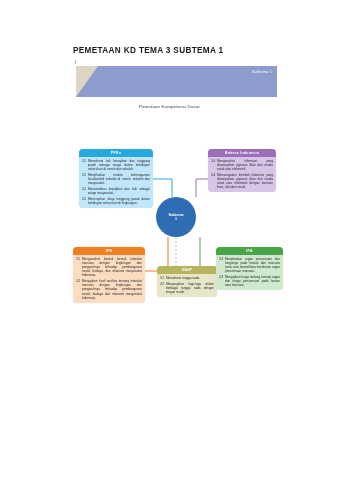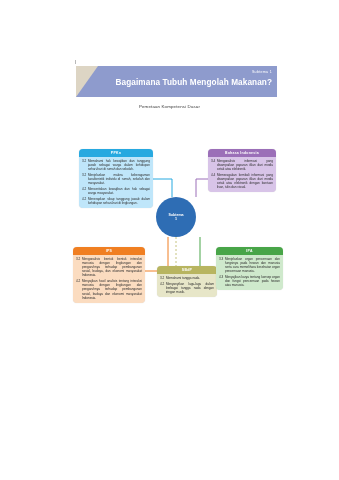--- a/index.html
+++ b/index.html
@@ -78,25 +78,25 @@
     background:#2e6db4;display:flex;flex-direction:column;align-items:center;
     justify-content:center;line-height:1.25;
   }
   .center span{font-size:3.6px;color:#fff;font-weight:bold;}
 </style>
 </head>
 <body>
 
 <div class="page">
 
+  <div class="doc-title">PEMETAAN KD TEMA 3 SUBTEMA 1</div>
   <div class="tick"></div>
 
   <div class="banner">
     <div class="banner-sub">Subtema 1</div>
-    <div class="banner-main">Bagaimana Tubuh Mengolah Makanan?</div>
   </div>
   <div class="banner-fold"></div>
 
   <div class="subcap">Pemetaan Kompetensi Dasar</div>
 
   <div class="map">
 
     <svg class="lines" viewBox="0 0 339 190">
       <path d="M153 41 H172 V59" fill="none" stroke="#27a9e0" stroke-width="1"></path>
       <path d="M208 41 H196 V59" fill="none" stroke="#9b6fb8" stroke-width="1"></path>

